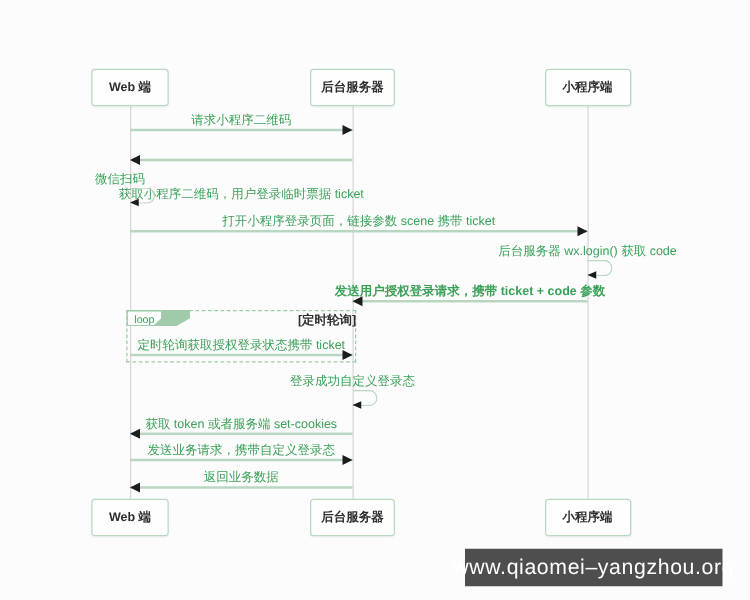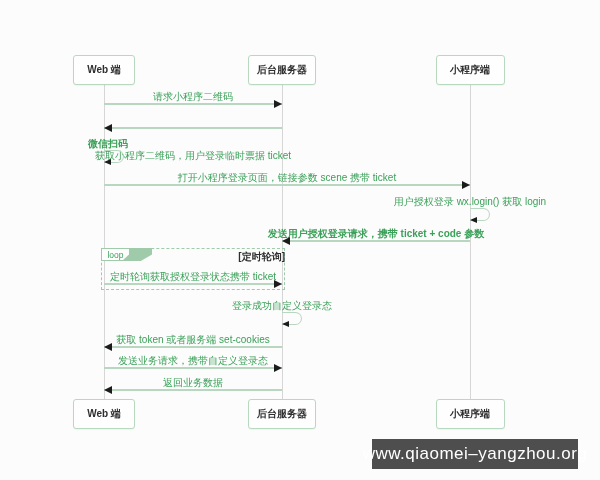--- a/index.html
+++ b/index.html
@@ -88,27 +88,27 @@
       <div class="loop-tab" style="left: 101px; top: 248px;">
         <div class="loop-tab-inner">loop</div>
       </div>
       <div class="loop-title" style="left: 101px; top: 251px; width: 184px;">[定时轮询]</div>
       <div class="msg-label" style="left: 193px; top: 91px;">请求小程序二维码</div>
       <div class="msg-line" style="left: 104px; top: 103px; width: 178px;"></div>
       <div class="arrow-right" style="left: 274px; top: 99.5px;"></div>
       <div class="msg-label" style="left: 193px; top: 126px; margin-top: 24px;">获取小程序二维码，用户登录临时票据 ticket</div>
       <div class="msg-line" style="left: 104px; top: 127px; width: 178px;"></div>
       <div class="arrow-left" style="left: 104px; top: 123.5px;"></div>
-      <div class="msg-label" style="left: 108px; top: 138px; font-weight: bold;">微信扫码</div>
+      <div class="msg-label" style="left: 96px; top: 138px;">微信扫码</div>
       <div class="self-arc" style="left: 104px; top: 150px;"></div>
       <div class="self-head" style="left: 104px; top: 159px;"></div>
       <div class="msg-label" style="left: 287px; top: 172px;">打开小程序登录页面，链接参数 scene 携带 ticket</div>
       <div class="msg-line" style="left: 104px; top: 184px; width: 366px;"></div>
       <div class="arrow-right" style="left: 462px; top: 180.5px;"></div>
-      <div class="msg-label" style="left: 470px; top: 196px;">用户授权登录 wx.login() 获取 login</div>
+      <div class="msg-label" style="left: 470px; top: 196px;">后台服务器 wx.login() 获取 code</div>
       <div class="self-arc" style="left: 470px; top: 208px;"></div>
       <div class="self-head" style="left: 470px; top: 217px;"></div>
       <div class="msg-label" style="left: 376px; top: 228px; font-weight: bold;">发送用户授权登录请求，携带 ticket + code 参数</div>
       <div class="msg-line" style="left: 282px; top: 240px; width: 188px;"></div>
       <div class="arrow-left" style="left: 282px; top: 236.5px;"></div>
       <div class="msg-label" style="left: 193px; top: 271px;">定时轮询获取授权登录状态携带 ticket</div>
       <div class="msg-line" style="left: 104px; top: 283px; width: 178px;"></div>
       <div class="arrow-right" style="left: 274px; top: 279.5px;"></div>
       <div class="msg-label" style="left: 282px; top: 300px;">登录成功自定义登录态</div>
       <div class="self-arc" style="left: 282px; top: 312px;"></div>

